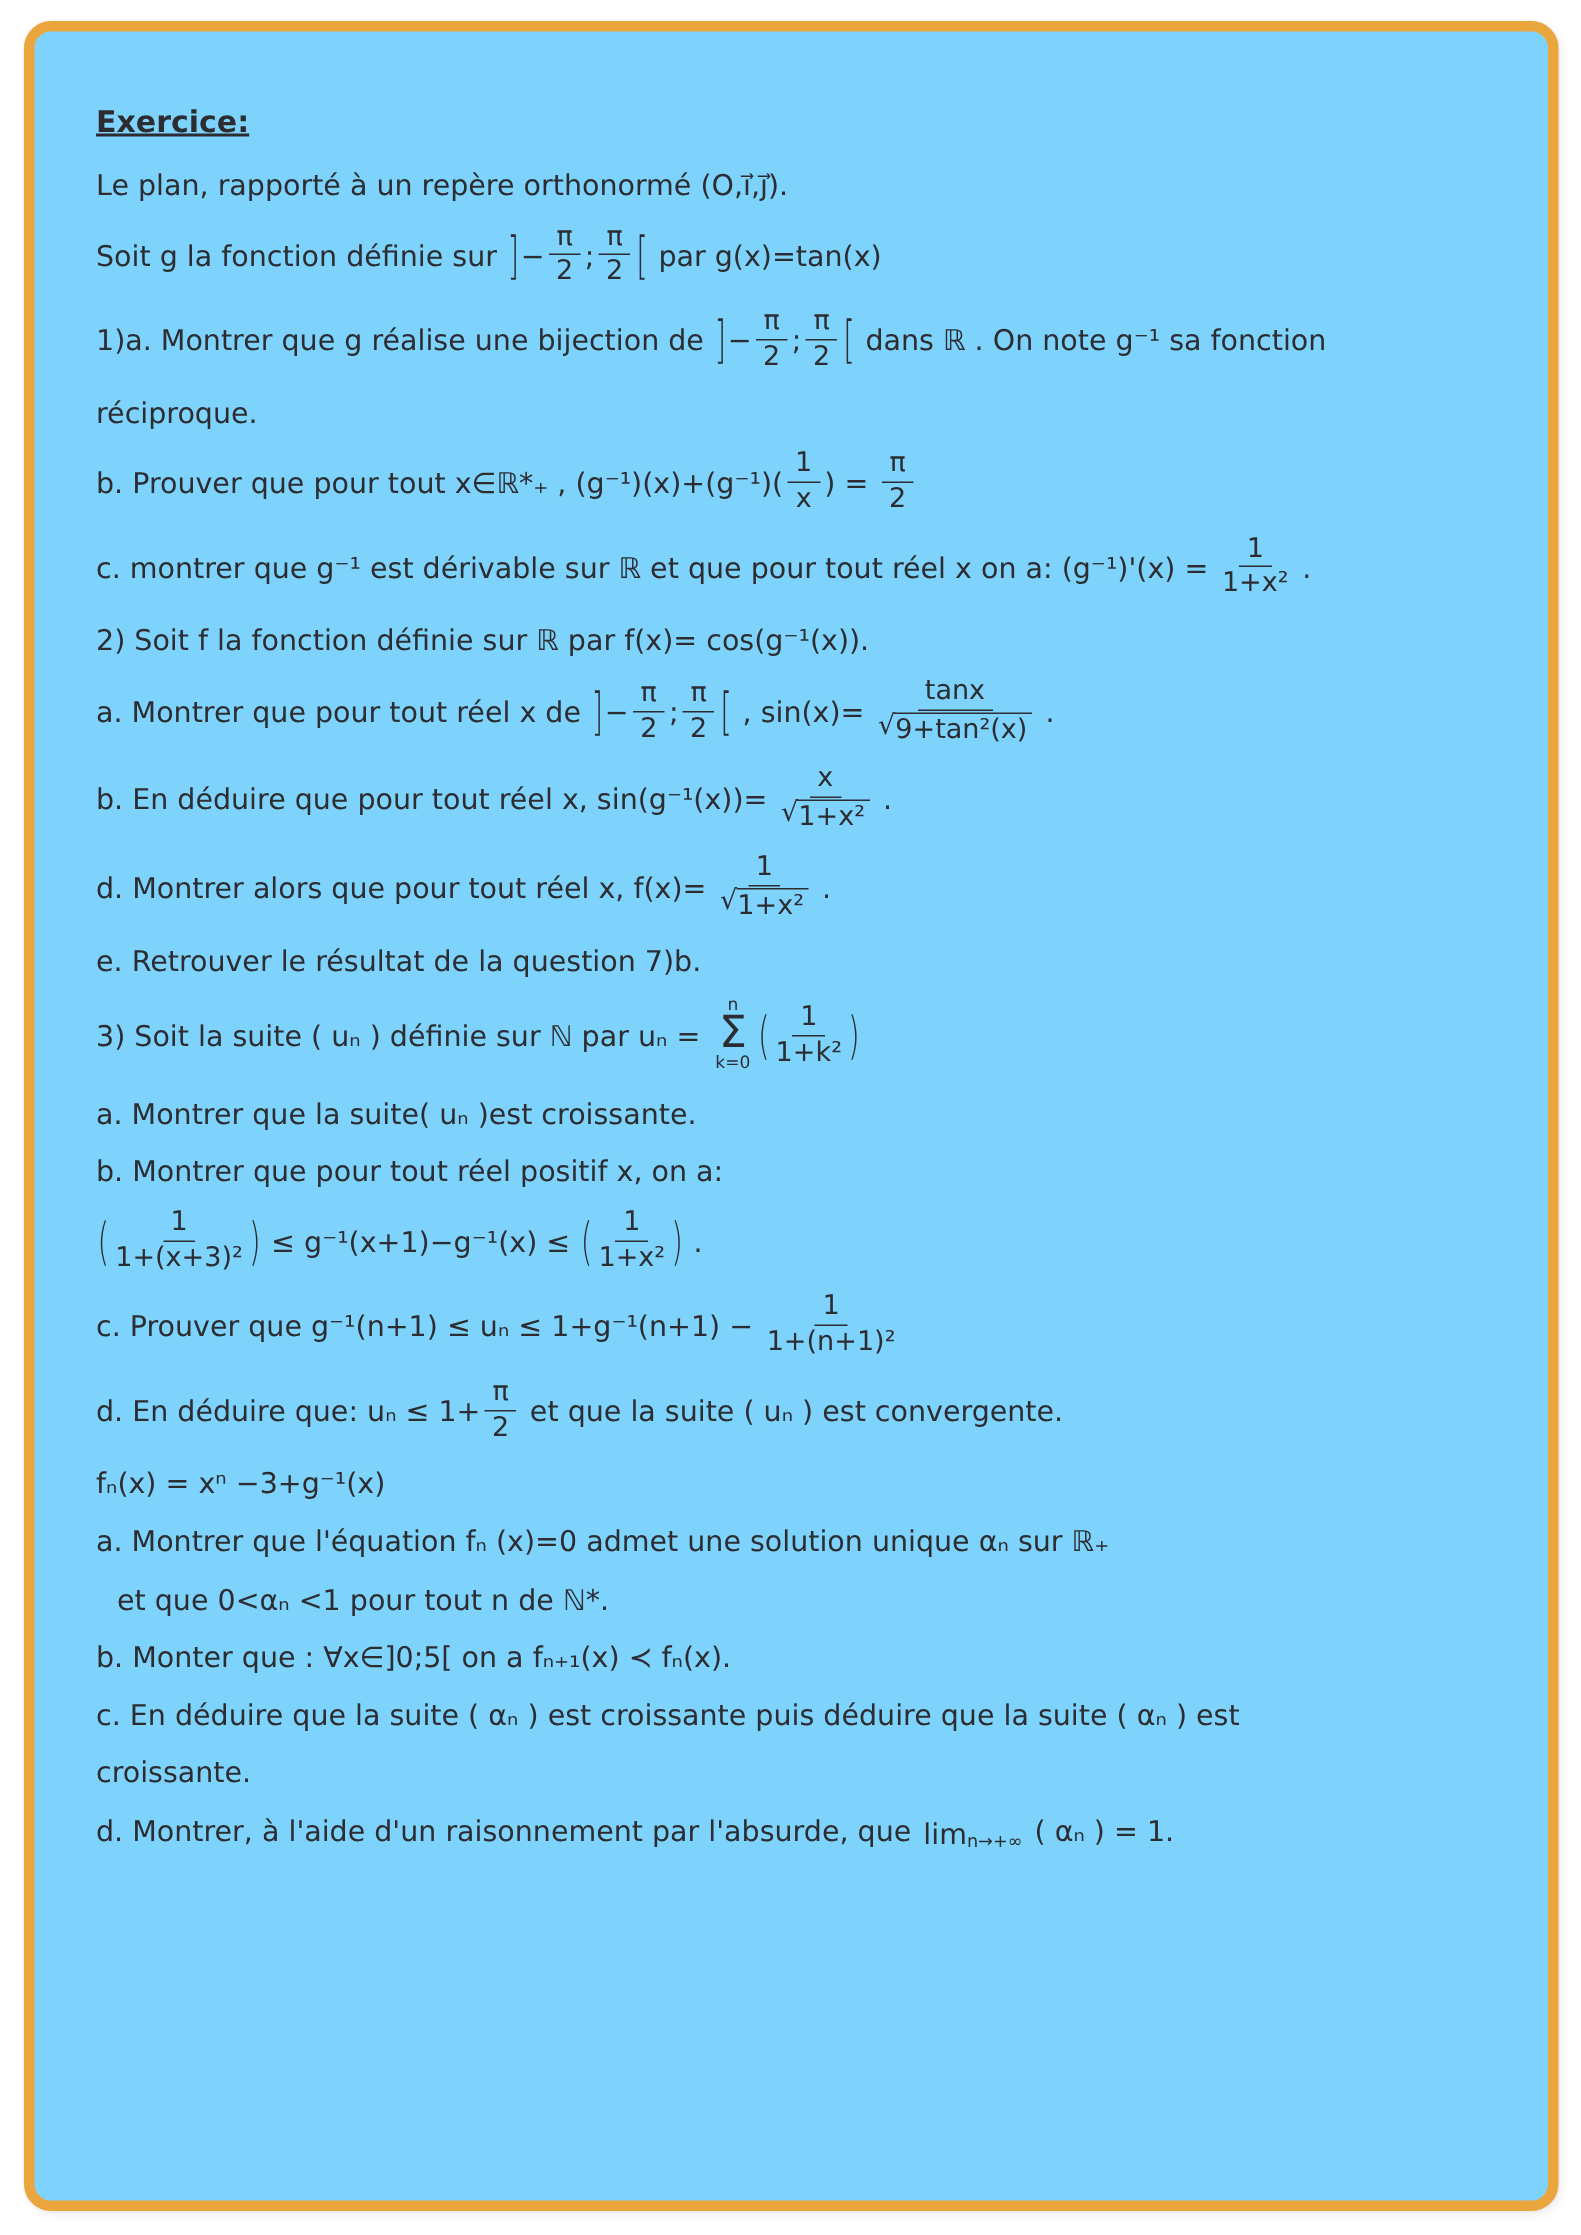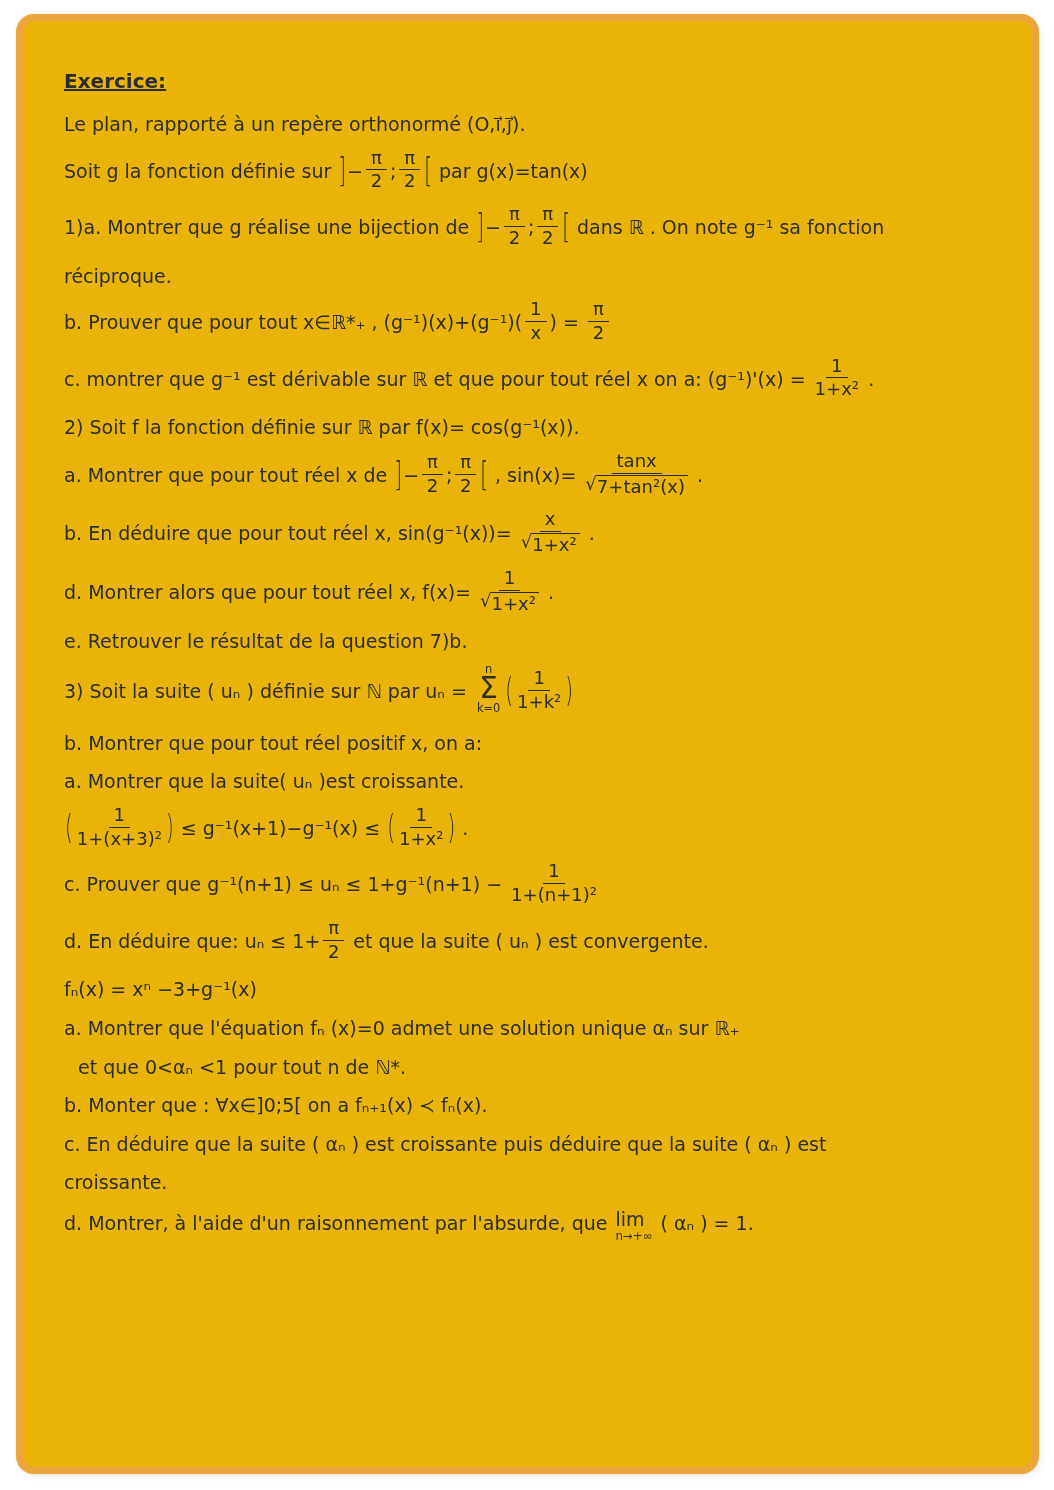--- a/index.html
+++ b/index.html
@@ -6,21 +6,21 @@
   body{
     width:1054px;height:1490px;
     background:#fbfbf9;
     font-family:"DejaVu Sans","Liberation Sans",sans-serif;
     position:relative;
   }
   .page{position:absolute;inset:0;background:#ffffff;}
   .frame{
     position:absolute;left:16px;top:14px;right:15px;bottom:16px;
     border:7px solid #eaa53d;border-radius:18px;
-    background:#eab308;
+    background:#7dd3fc;
     box-shadow:0 0 0 1px rgba(0,0,0,0.03), 2px 3px 6px rgba(0,0,0,0.06);
   }
   .content{
     position:absolute;left:41px;top:46px;right:44px;
     font-size:19px;color:#2c2c31;line-height:1.4;
   }
   .title{
     font-weight:bold;text-decoration:underline;
     font-size:20px;margin-bottom:16px;
   }
@@ -40,21 +40,21 @@
   .rc{border-top:1.6px solid currentColor;padding:1px 3px 0 1px;}
   
   .sum{
     display:inline-flex;flex-direction:column;align-items:center;
     vertical-align:middle;line-height:1;margin:0 4px;transform:translateY(-3px);
   }
   .st,.sb{font-size:0.6em;}
   .sg{font-size:1.55em;line-height:0.95;}
   
   .lim{
-    display:inline-flex;flex-direction:column;align-items:flex-start;
+    display:inline-flex;flex-direction:row;align-items:flex-end;
     vertical-align:middle;line-height:1.05;margin:0 2px;transform:translateY(2px);
   }
   .lb{font-size:0.62em;}
   
   .big{
     display:inline-block;transform:scaleY(1.7);transform-origin:center;
     font-size:1.05em;line-height:1;vertical-align:middle;margin:0 1px;font-weight:300;
   }
 </style>
 </head>
@@ -96,21 +96,21 @@
           <div class="line">a.  Montrer que pour tout réel x de <span class="big">]</span>−<span class="frac">
               <span class="num">π</span>
               <span class="den">2</span>
             </span>;<span class="frac">
               <span class="num">π</span>
               <span class="den">2</span>
             </span><span class="big">[</span> ,  sin(x)= <span class="frac">
               <span class="num">tanx</span>
               <span class="den"><span class="sqrt">
                   <span class="rad">√</span>
-                  <span class="rc">7+tan²(x)</span>
+                  <span class="rc">9+tan²(x)</span>
                 </span></span>
             </span>  .</div>
           <div class="line">b. En déduire que pour tout réel x,  sin(g⁻¹(x))= <span class="frac">
               <span class="num">x</span>
               <span class="den"><span class="sqrt">
                   <span class="rad">√</span>
                   <span class="rc">1+x²</span>
                 </span></span>
             </span> .</div>
           <div class="line">d. Montrer alors que pour tout réel x,  f(x)= <span class="frac">
@@ -122,22 +122,22 @@
             </span> .</div>
           <div class="line">e. Retrouver le résultat de la question 7)b.</div>
           <div class="line">3) Soit la suite ( uₙ ) définie sur ℕ par uₙ = <span class="sum">
               <span class="st">n</span>
               <span class="sg">Σ</span>
               <span class="sb">k=0</span>
             </span><span class="big">(</span><span class="frac">
               <span class="num">1</span>
               <span class="den">1+k²</span>
             </span><span class="big">)</span></div>
+          <div class="line">a. Montrer que la suite( uₙ )est  croissante.</div>
           <div class="line">b. Montrer que pour tout réel  positif x, on a:</div>
-          <div class="line">a. Montrer que la suite( uₙ )est  croissante.</div>
           <div class="line"><span class="big">(</span><span class="frac">
               <span class="num">1</span>
               <span class="den">1+(x+3)²</span>
             </span><span class="big">)</span> ≤ g⁻¹(x+1)−g⁻¹(x) ≤ <span class="big">(</span><span class="frac">
               <span class="num">1</span>
               <span class="den">1+x²</span>
             </span><span class="big">)</span> .</div>
           <div class="line">c. Prouver que  g⁻¹(n+1) ≤ uₙ ≤ 1+g⁻¹(n+1) − <span class="frac">
               <span class="num">1</span>
               <span class="den">1+(n+1)²</span>

